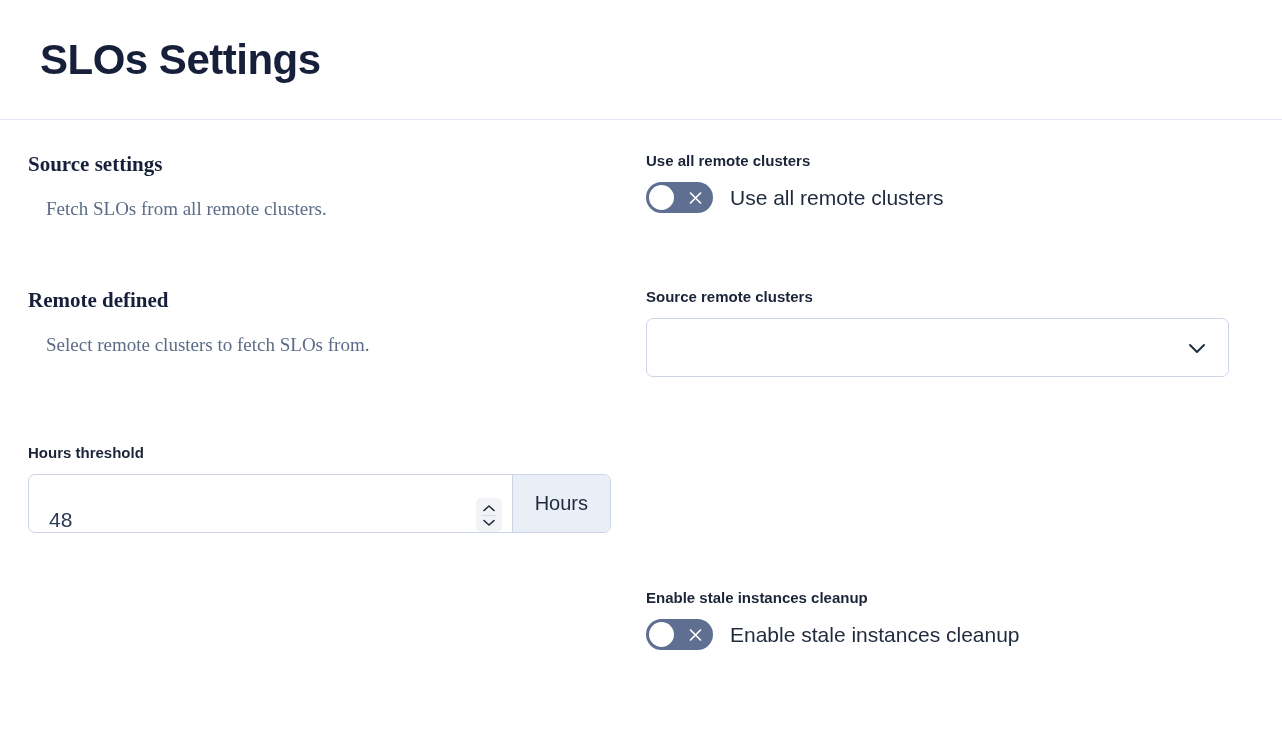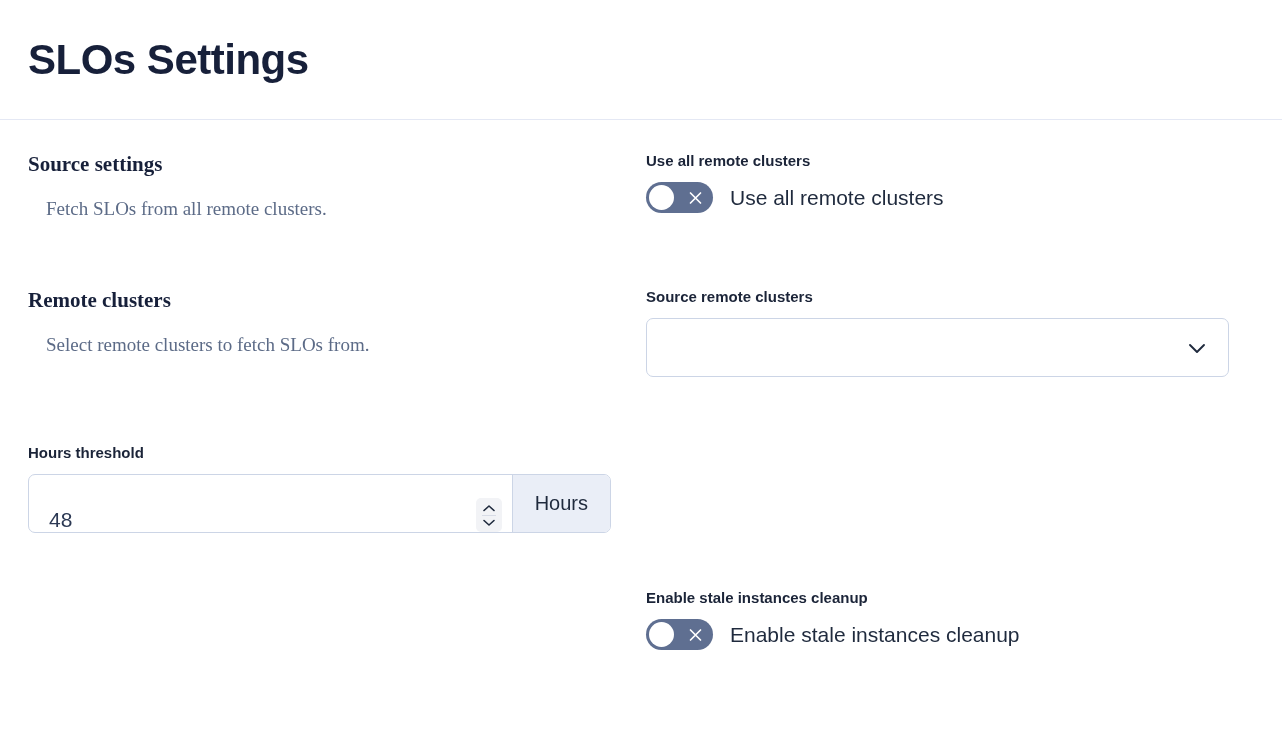--- a/index.html
+++ b/index.html
@@ -22,21 +22,21 @@
     border-bottom: 1px solid #e4e8f4;
     display: flex;
     align-items: center;
     padding: 0 28px;
   }
   .page-title {
     font-size: 42px;
     font-weight: bold;
     letter-spacing: -0.5px;
     color: #17203a;
-    margin: 0;
+    margin: 12px;
     line-height: 1;
   }
 
   
   .settings-body {
     padding: 32px 28px 0 28px;
   }
   .setting-row {
     display: flex;
     align-items: flex-start;
@@ -236,21 +236,21 @@
         </div>
         <span class="toggle-text">Use all remote clusters</span>
       </div>
     </div>
   </div>
 
   <div class="gap-a"></div>
 
   <div class="setting-row">
     <div class="left-col">
-      <h2 class="section-heading">Remote clusters</h2>
+      <h2 class="section-heading">Remote defined</h2>
       <p class="section-desc">Select remote clusters to fetch SLOs from.</p>
     </div>
     <div class="right-col">
       <div class="field-label">Source remote clusters</div>
       <div class="select-control">
         <span class="select-value"></span>
         <span>
           <svg class="chevron-down" width="26" height="26" viewBox="0 0 26 26" fill="none" xmlns="http://www.w3.org/2000/svg">
             <path d="M6 10 L13 17 L20 10" stroke="#1f2a3d" stroke-width="1.9" stroke-linecap="round" stroke-linejoin="round"></path>
           </svg>

